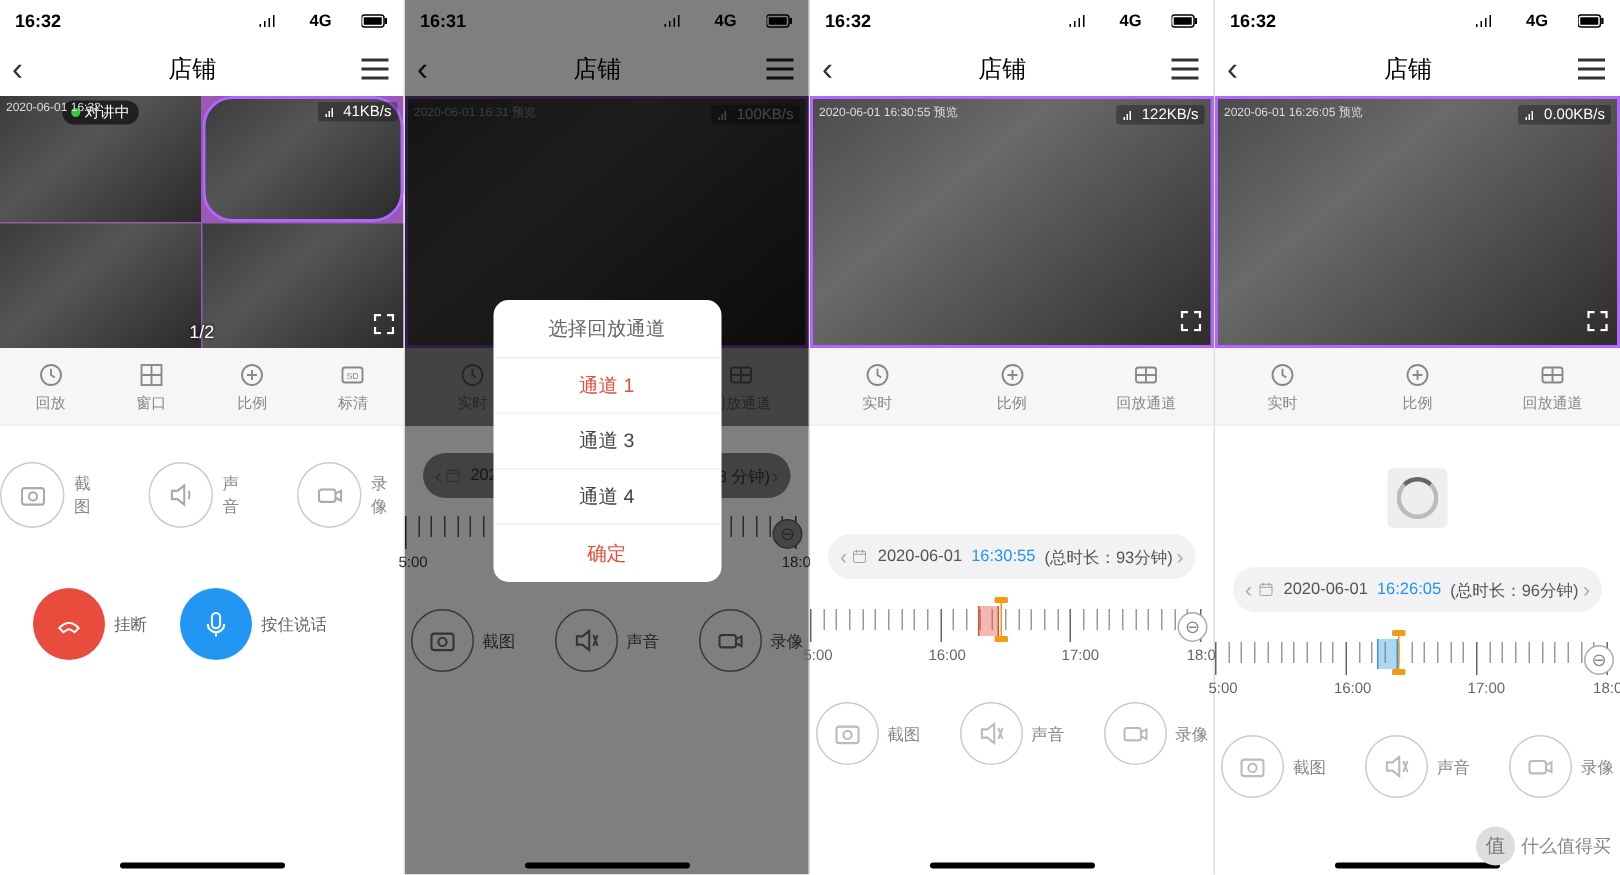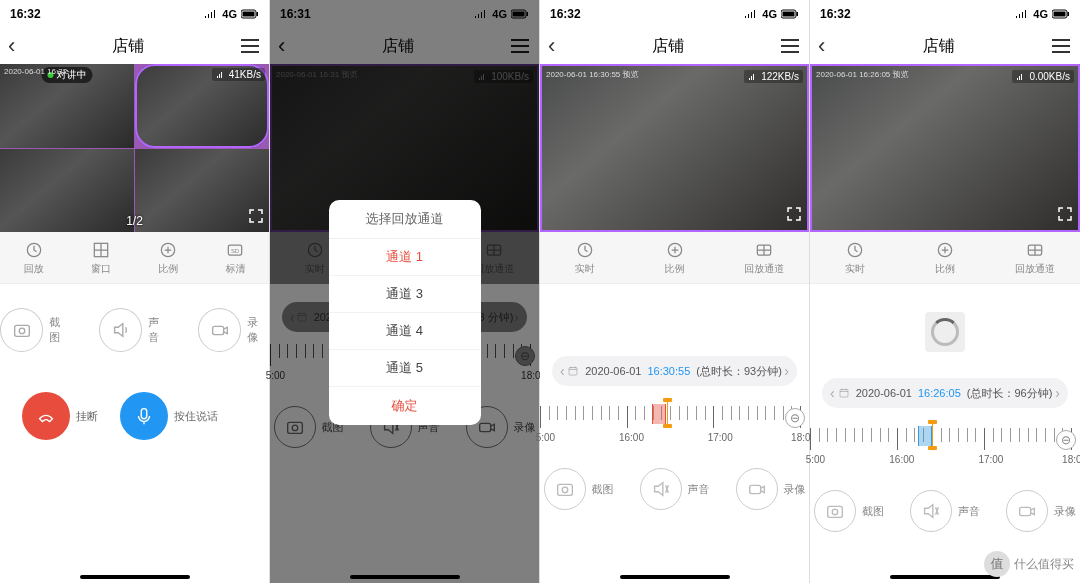--- a/index.html
+++ b/index.html
@@ -3,21 +3,21 @@
 <meta charset="utf-8">
 <style>
   * { box-sizing: border-box; margin: 0; padding: 0; }
   body { font-family: -apple-system, "Helvetica Neue", sans-serif; background: #fff; }
   .wrap { display: flex; width: 1080px; height: 583px; }
   .screen { width: 270px; height: 583px; position: relative; background: #fff; display: flex; flex-direction: column; border-right: 1px solid #ddd; }
   .screen:last-child { border-right: none; }
 
   
   .status { height: 28px; display: flex; align-items: center; justify-content: space-between; padding: 0 10px; font-size: 12px; font-weight: 600; text-align: center; }
-  .sig { display: flex; align-items: center; gap: 4px; font-size: 11px; }
+  .sig { display: flex; align-items: center; gap: 20px; font-size: 11px; }
 
   
   .nav { height: 36px; display: flex; align-items: center; justify-content: space-between; padding: 0 8px; }
   .nav .back { font-size: 22px; color: #333; }
   .nav .title { font-size: 16px; font-weight: 500; }
   .nav .menu { width: 20px; }
   .menu-lines { display: flex; flex-direction: column; gap: 4px; }
   .menu-lines span { display:block; height:2px; background:#333; width:18px; }
 
   
@@ -386,21 +386,20 @@
             <span>录像</span>
           </div>
       </div>
     </div>
     <div class="overlay"></div>
     <div class="sheet">
       <div class="sh-title">选择回放通道</div>
       <div class="opt sel">通道 1</div>
       <div class="opt">通道 3</div>
       <div class="opt">通道 4</div>
-      <div class="opt">通道 5</div>
       <div class="confirm">确定</div>
     </div>
     <div class="homebar"></div>
   </div>
 
   <div class="screen">
     <div class="status">
         <span>16:32</span>
         <span class="sig">
           <svg width="14" height="10">

